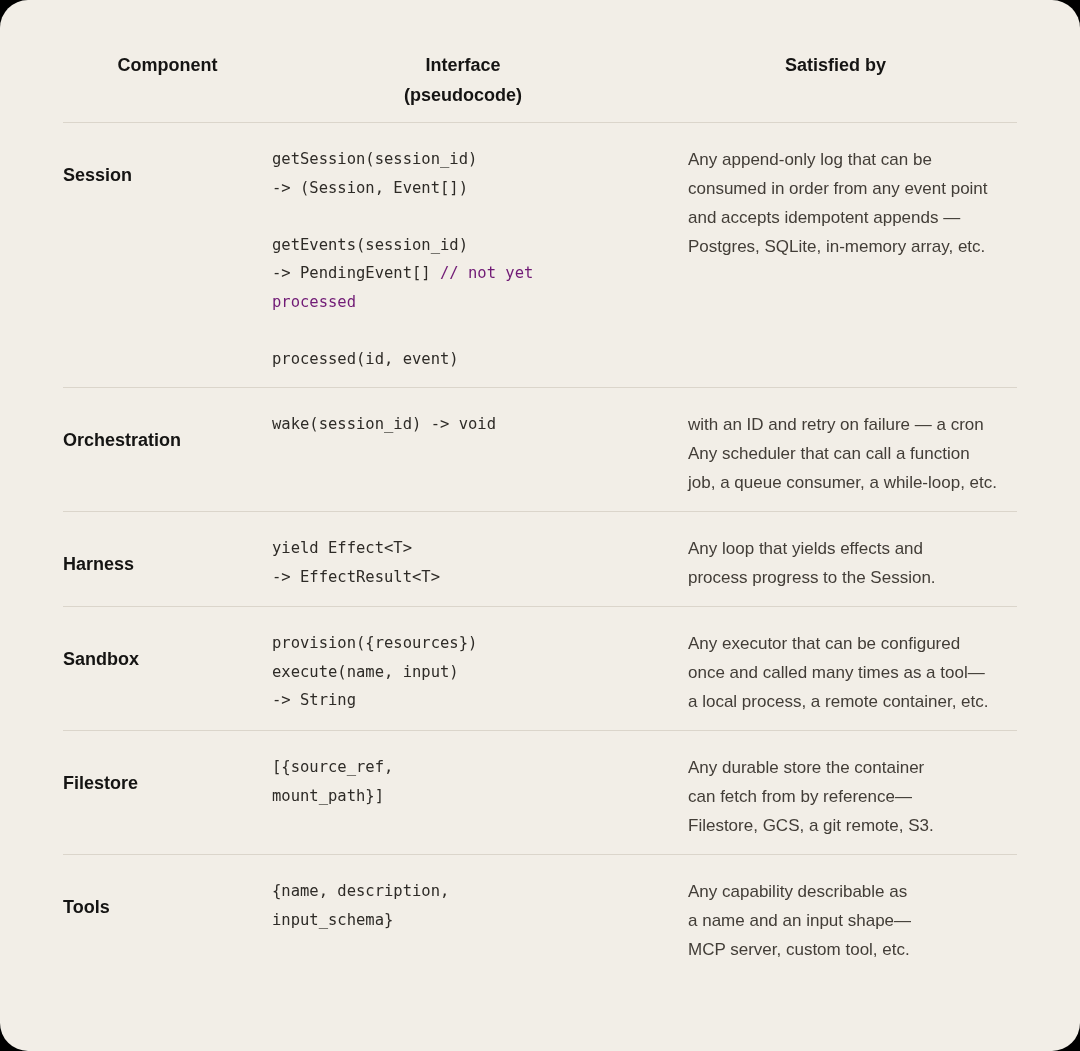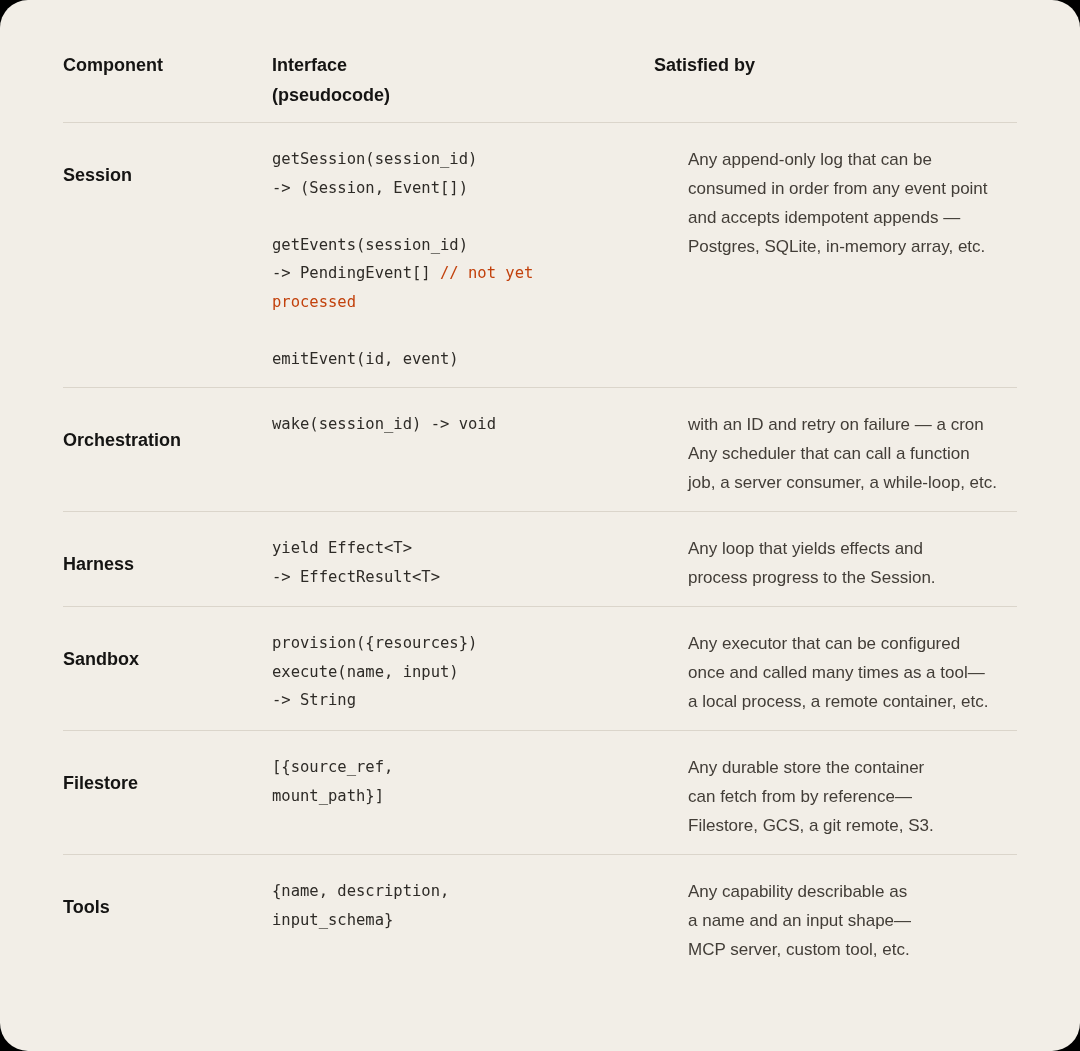--- a/index.html
+++ b/index.html
@@ -20,20 +20,21 @@
     color: #1b1a18;
   }
   .grid-row {
     display: grid;
     grid-template-columns: 209px 382px 1fr;
     align-items: start;
   }
   .thead {
     padding: 50px 0 12px 0;
     border-bottom: 1px solid #dbd5cb;
+    text-align: center;
   }
   .th {
     font-size: 18px;
     line-height: 30px;
     font-weight: bold;
     color: #151413;
   }
   .th .hline { display: block; }
   .trow {
     padding: 22px 0 14px 0;
@@ -48,21 +49,21 @@
     margin-top: 16px;
   }
   .code {
     font-family: "DejaVu Sans Mono", "Liberation Mono", monospace;
     font-size: 15.5px;
     line-height: 28.5px;
     color: #2e2b27;
     padding-right: 20px;
   }
   .code-line { white-space: pre; }
-  .code-line .muted { color: #c2410c; }
+  .code-line .muted { color: #701a75; }
   .body-text {
     font-size: 17px;
     line-height: 29px;
     color: #423d37;
   }
   .body-line { display: block; margin-left: 34px; }
 </style>
 </head>
 <body>
 
@@ -85,38 +86,38 @@
       <div class="grid-row trow">
         <div class="component">Session</div>
         <div class="code">
           <div class="code-line"><span>getSession(session_id)</span></div>
           <div class="code-line"><span>-&gt; (Session, Event[])</span></div>
           <div class="code-line">&nbsp;</div>
           <div class="code-line"><span>getEvents(session_id)</span></div>
           <div class="code-line"><span>-&gt; PendingEvent[] </span><span class="muted">// not yet</span></div>
           <div class="code-line"><span class="muted">processed</span></div>
           <div class="code-line">&nbsp;</div>
-          <div class="code-line"><span>emitEvent(id, event)</span></div>
+          <div class="code-line"><span>processed(id, event)</span></div>
         </div>
         <div class="body-text">
           <span class="body-line">Any append-only log that can be</span>
           <span class="body-line">consumed in order from any event point</span>
           <span class="body-line">and accepts idempotent appends —</span>
           <span class="body-line">Postgres, SQLite, in-memory array, etc.</span>
         </div>
       </div>
       <div class="grid-row trow">
         <div class="component">Orchestration</div>
         <div class="code">
           <div class="code-line"><span>wake(session_id) -&gt; void</span></div>
         </div>
         <div class="body-text">
           <span class="body-line">with an ID and retry on failure — a cron</span>
           <span class="body-line">Any scheduler that can call a function</span>
-          <span class="body-line">job, a server consumer, a while-loop, etc.</span>
+          <span class="body-line">job, a queue consumer, a while-loop, etc.</span>
         </div>
       </div>
       <div class="grid-row trow">
         <div class="component">Harness</div>
         <div class="code">
           <div class="code-line"><span>yield Effect&lt;T&gt;</span></div>
           <div class="code-line"><span>-&gt; EffectResult&lt;T&gt;</span></div>
         </div>
         <div class="body-text">
           <span class="body-line">Any loop that yields effects and</span>

